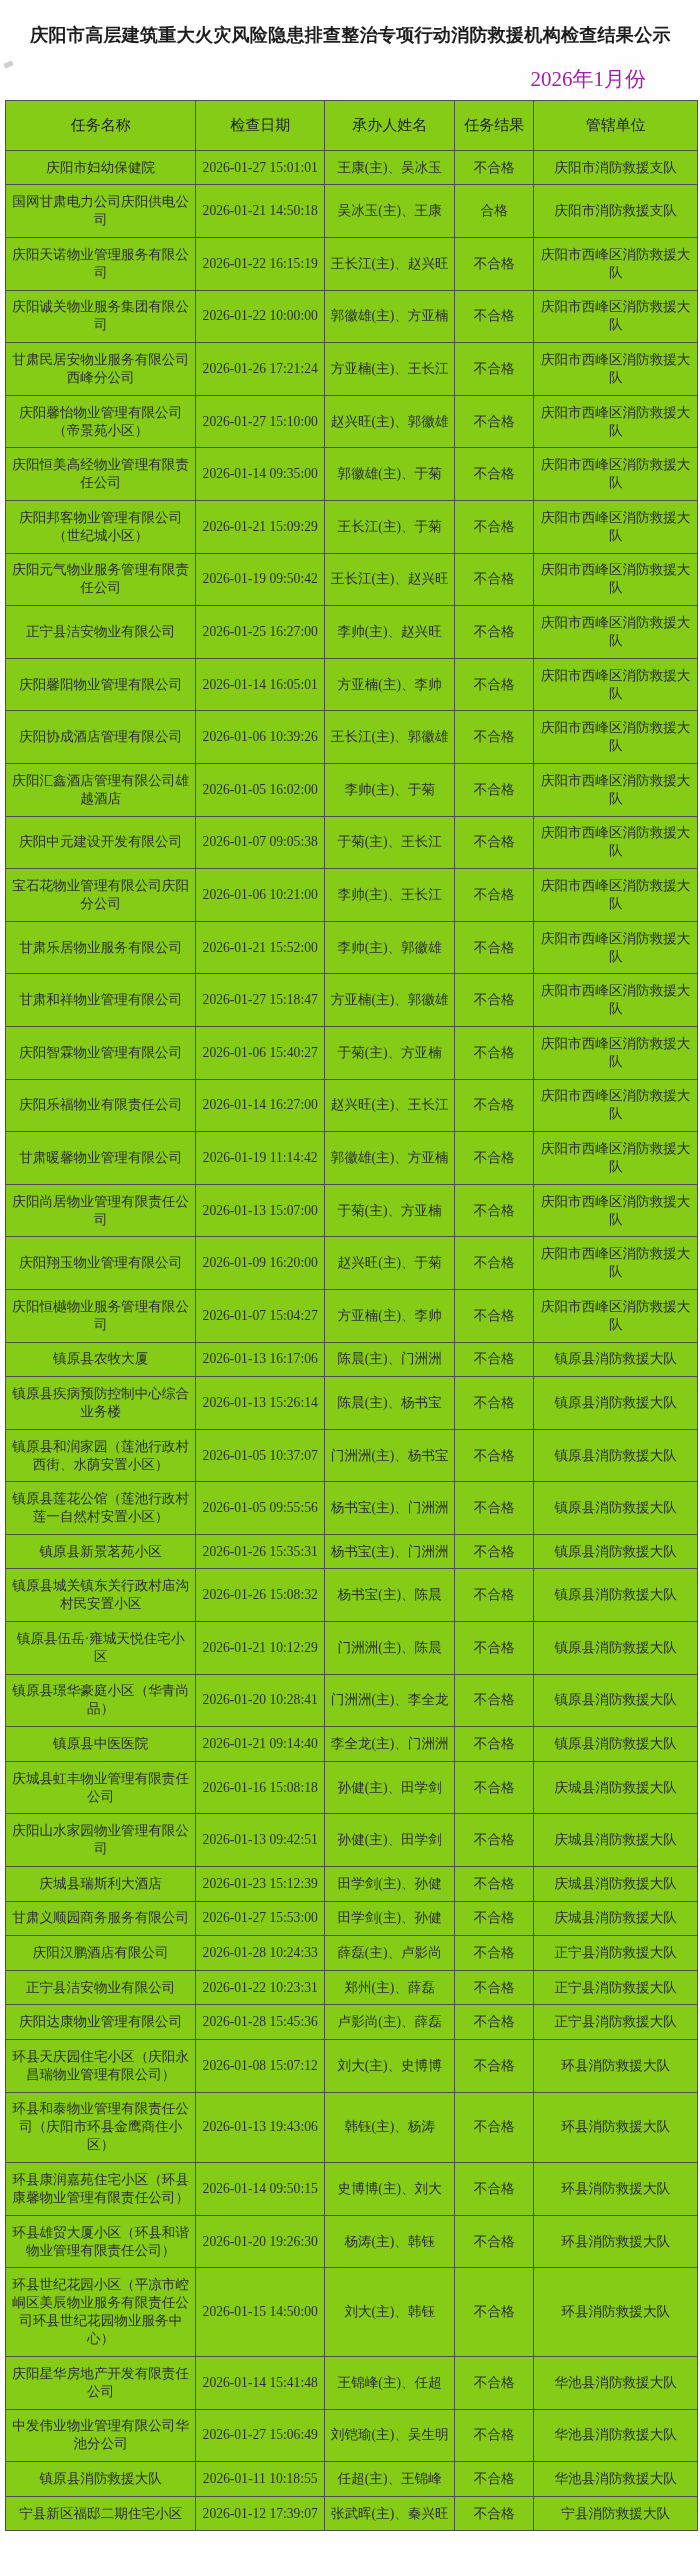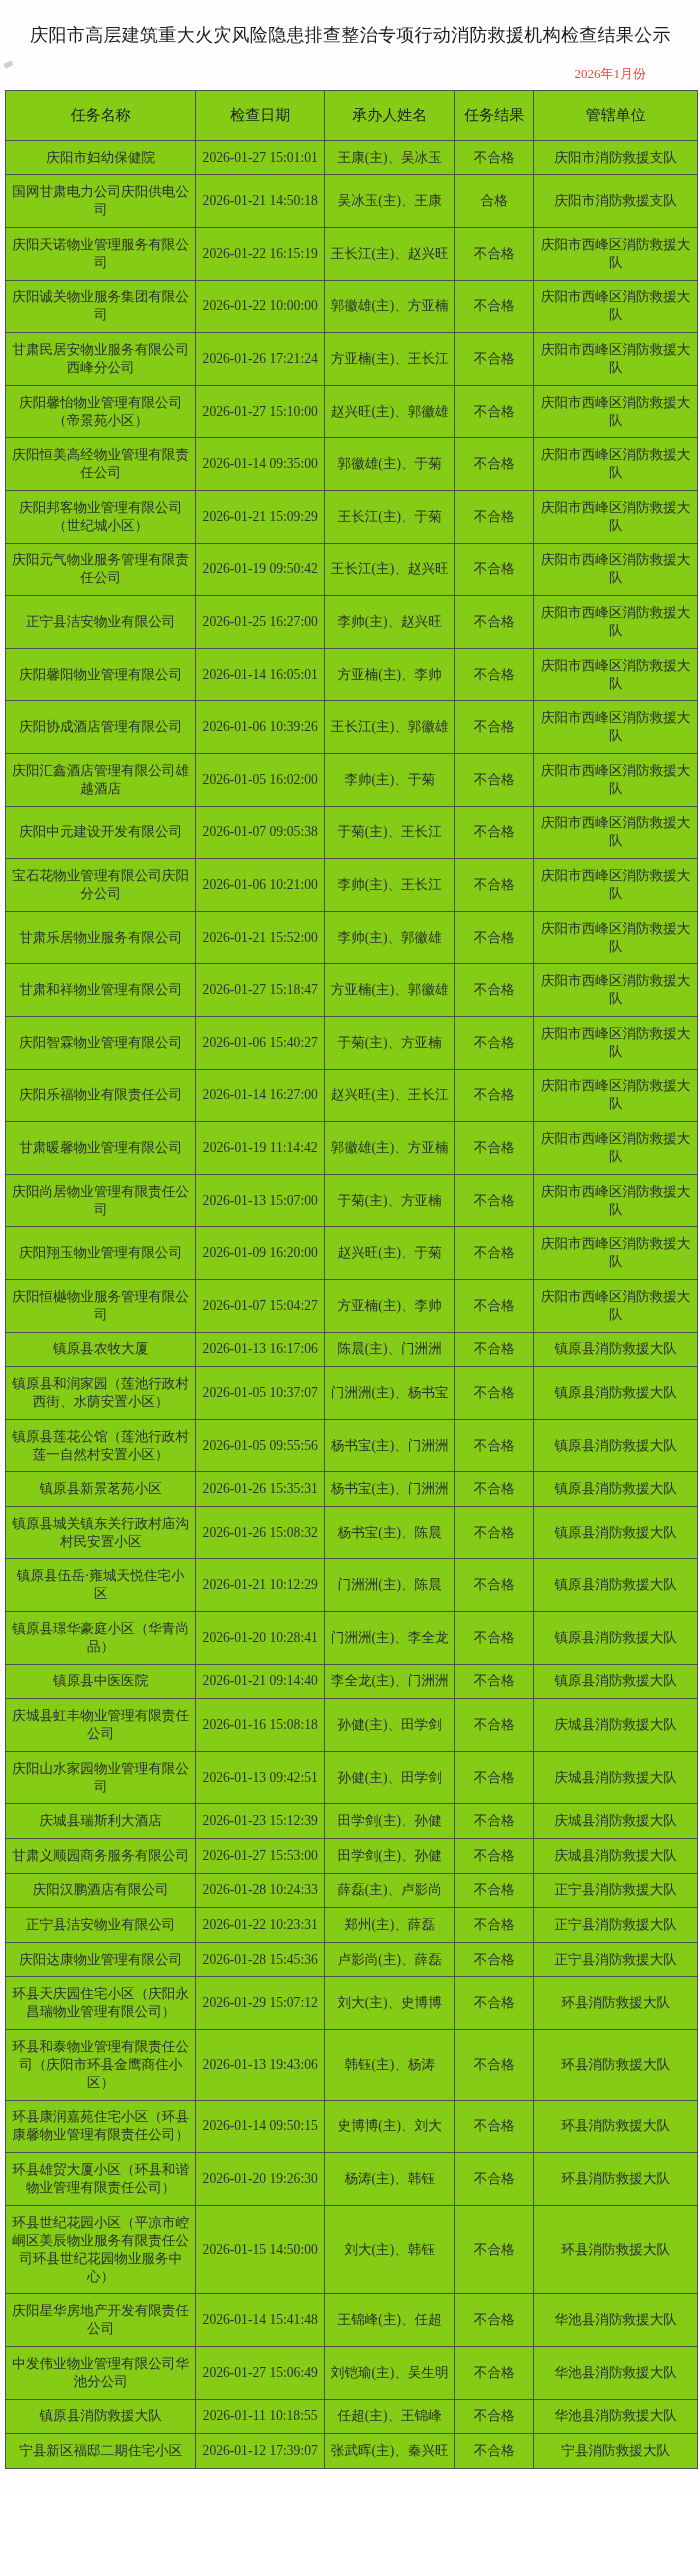--- a/index.html
+++ b/index.html
@@ -8,32 +8,32 @@
     width: 701px;
     margin: 0 auto;
     background: #fefefe;
     font-family: "Liberation Serif", "DejaVu Serif", serif;
     color: #2e2e2e;
     padding: 15.6px 0 22px 0;
     box-sizing: border-box;
   }
   .doc-title {
     font-family: "Liberation Sans", "DejaVu Sans", sans-serif;
-    font-weight: 400;
+    font-weight: 700;
     font-size: 18px;
     letter-spacing: 0.3px;
     text-align: center;
     color: #1c1c1c;
     padding: 7.8px 26px 0 26px;
     line-height: 1.35;
   }
   .period-line {
     text-align: right;
-    font-size: 13px;
-    color: #ef4444;
+    font-size: 21px;
+    color: #a21caf;
     padding: 17px 55px 7.8px 0;
   }
   table.results {
     border-collapse: collapse;
     table-layout: fixed;
     width: 691px;
     margin: 0 5.2px;
     background: #84cc16;
   }
   table.results th, table.results td {
@@ -287,20 +287,27 @@
   </tr>
 
   <tr>
     <td class="cell-name">镇原县农牧大厦</td>
     <td class="cell-date">2026-01-13 16:17:06</td>
     <td class="cell-handlers">陈晨(主)、门洲洲</td>
     <td class="cell-result">不合格</td>
     <td class="cell-unit">镇原县消防救援大队</td>
   </tr>
 
+  <tr>
+    <td class="cell-name">镇原县疾病预防控制中心综合业务楼</td>
+    <td class="cell-date">2026-01-13 15:26:14</td>
+    <td class="cell-handlers">陈晨(主)、杨书宝</td>
+    <td class="cell-result">不合格</td>
+    <td class="cell-unit">镇原县消防救援大队</td>
+  </tr>
 
   <tr>
     <td class="cell-name">镇原县和润家园（莲池行政村西街、水荫安置小区）</td>
     <td class="cell-date">2026-01-05 10:37:07</td>
     <td class="cell-handlers">门洲洲(主)、杨书宝</td>
     <td class="cell-result">不合格</td>
     <td class="cell-unit">镇原县消防救援大队</td>
   </tr>
 
   <tr>
@@ -402,21 +409,21 @@
   <tr>
     <td class="cell-name">庆阳达康物业管理有限公司</td>
     <td class="cell-date">2026-01-28 15:45:36</td>
     <td class="cell-handlers">卢影尚(主)、薛磊</td>
     <td class="cell-result">不合格</td>
     <td class="cell-unit">正宁县消防救援大队</td>
   </tr>
 
   <tr>
     <td class="cell-name">环县天庆园住宅小区（庆阳永昌瑞物业管理有限公司）</td>
-    <td class="cell-date">2026-01-29 15:07:12</td>
+    <td class="cell-date">2026-01-08 15:07:12</td>
     <td class="cell-handlers">刘大(主)、史博博</td>
     <td class="cell-result">不合格</td>
     <td class="cell-unit">环县消防救援大队</td>
   </tr>
 
   <tr>
     <td class="cell-name">环县和泰物业管理有限责任公司（庆阳市环县金鹰商住小区）</td>
     <td class="cell-date">2026-01-13 19:43:06</td>
     <td class="cell-handlers">韩钰(主)、杨涛</td>
     <td class="cell-result">不合格</td>

